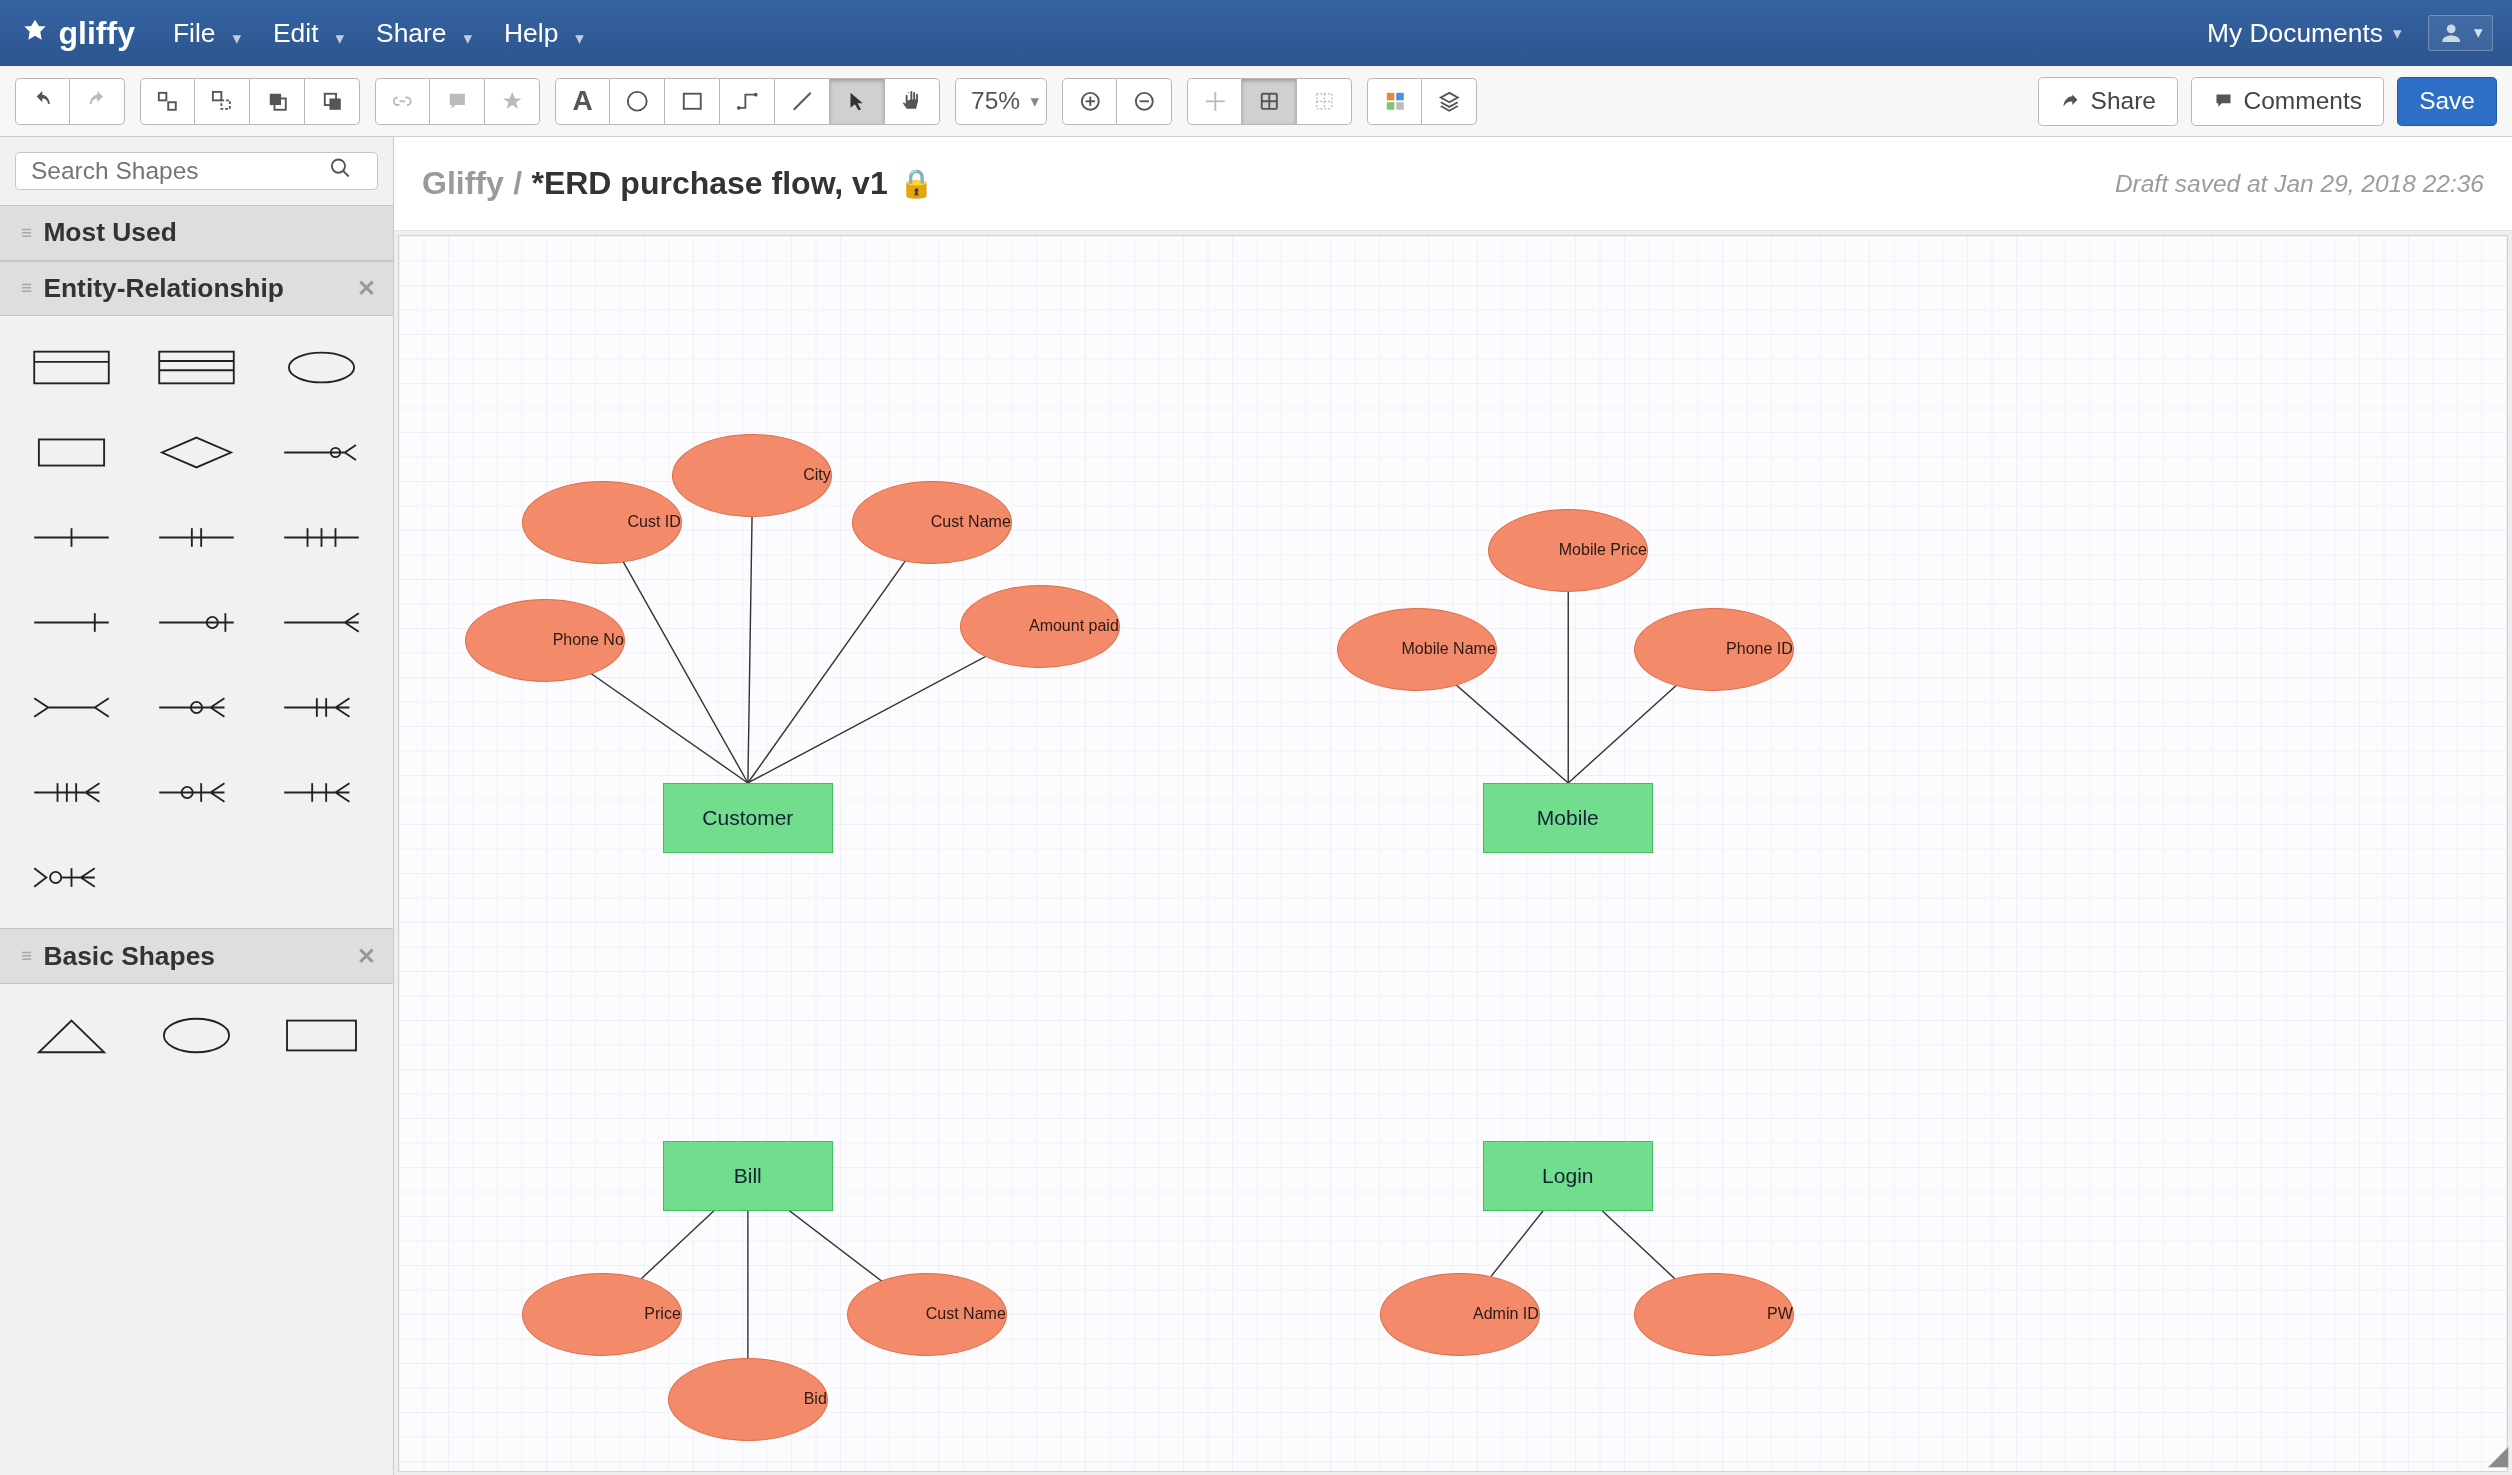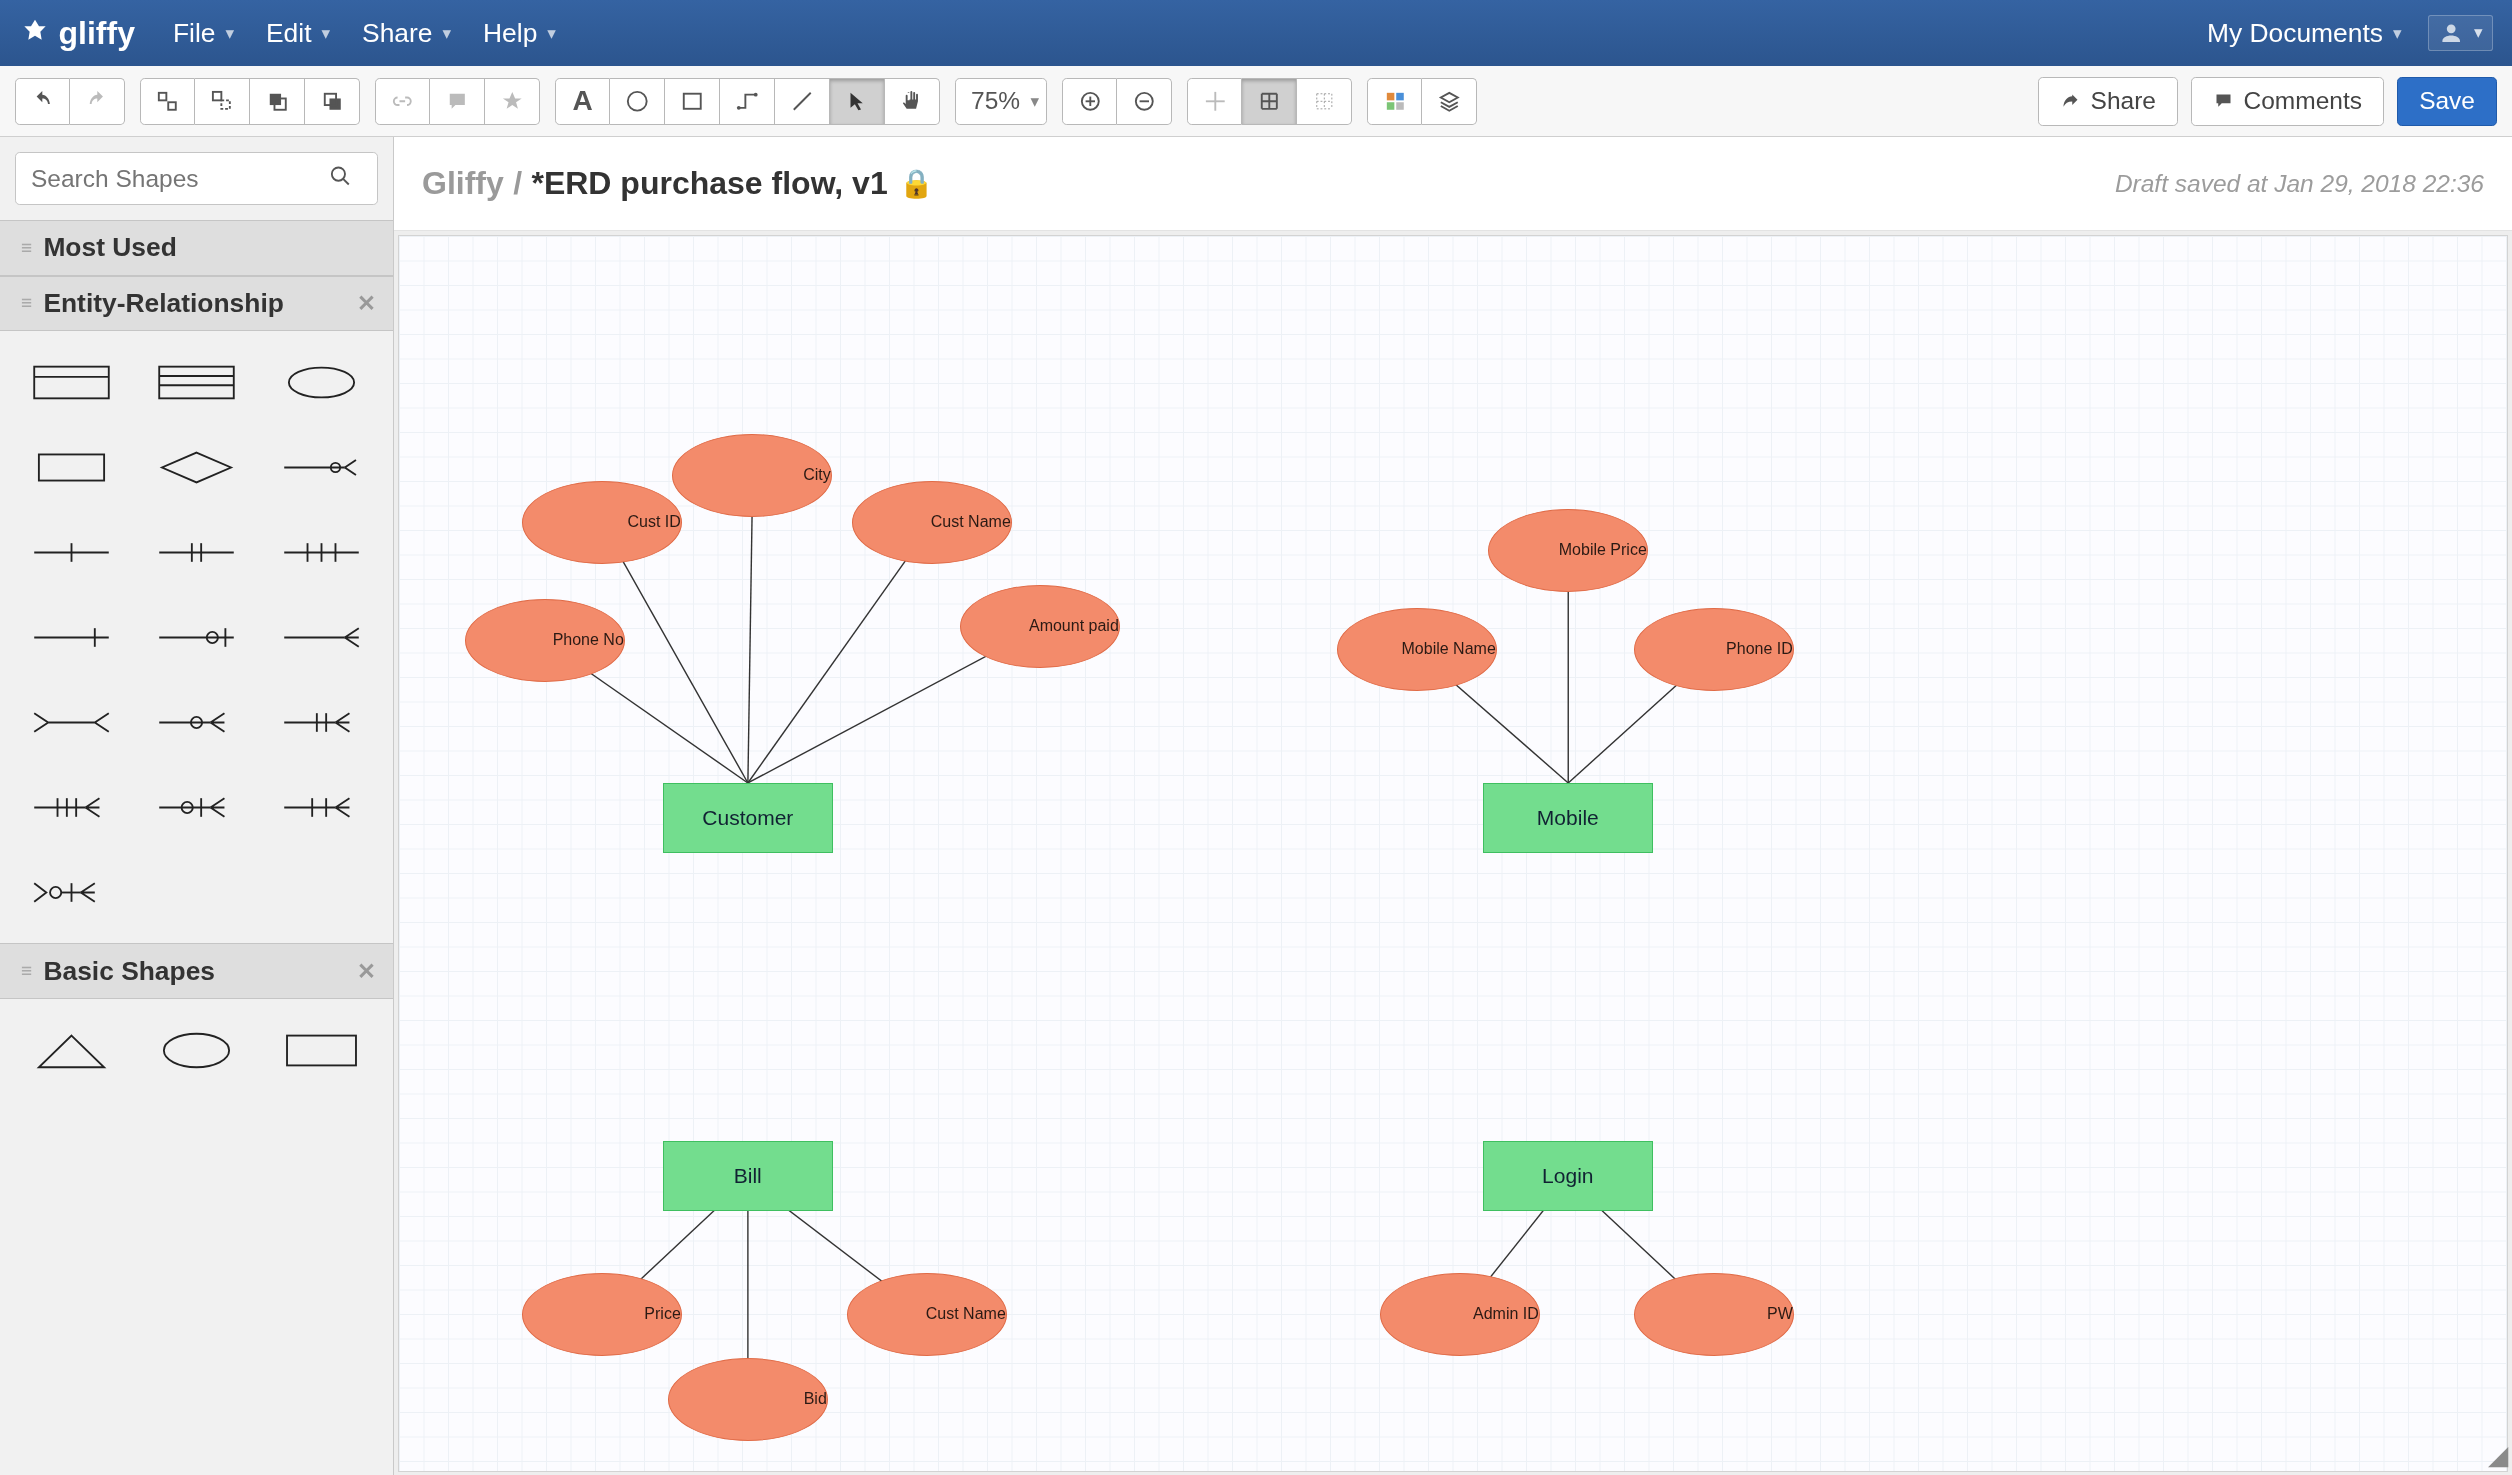--- a/index.html
+++ b/index.html
@@ -35,21 +35,21 @@
   .menubar {
     height: 66px;
     background: linear-gradient(#3563a2,#2c558e);
     display:flex; align-items:center;
     color:#fff; font-size:26.4px;
     padding:0 19px;
   }
   .logo { display:flex; align-items:center; font-weight:bold; font-size:32px; margin-right:38px;}
   .logo svg { margin-right:7.5px; }
   .menu { display:flex; gap:32px; }
-  .menu-item { display:flex; align-items:center; gap:10px; cursor:pointer; }
+  .menu-item { display:flex; align-items:flex-end; gap:17px; cursor:pointer; }
   .menu-item .chev { opacity:.7; font-size:17px; }
   .spacer { flex:1; }
   .mydocs { display:flex; align-items:center; gap:10px; margin-right:26.4px;}
   .avatar-box {
     display:flex; align-items:center; gap:9.4px;
     background: rgba(255,255,255,0.08);
     border:0.9px solid rgba(255,255,255,0.25);
     padding:3.8px 9.4px; border-radius:2.8px;
   }
   .avatar-box .chev { font-size:17px; opacity:.8;}
@@ -98,21 +98,21 @@
 
   
   .sidebar {
     width: 394px;
     background: var(--sidebar-bg);
     border-right:0.9px solid #c9c9c9;
     display:flex; flex-direction:column;
   }
   .search-wrap { padding:15px; }
   .search {
-    width:100%; height:53px; border:0.9px solid #c5c5c5; border-radius:4.7px;
+    width:100%; height:38px; border:0.9px solid #c5c5c5; border-radius:4.7px;
     padding:0 47px 0 15px; font-size:24.5px; background:#fff; color:#333;
     position:relative;
   }
   .search-row { position:relative; }
   .search-row .mag {
     position:absolute; right:26.4px; top:50%; transform:translateY(-50%);
     color:#555; font-size:24.5px;
   }
   .section-hdr {
     background: var(--sidebar-section);

